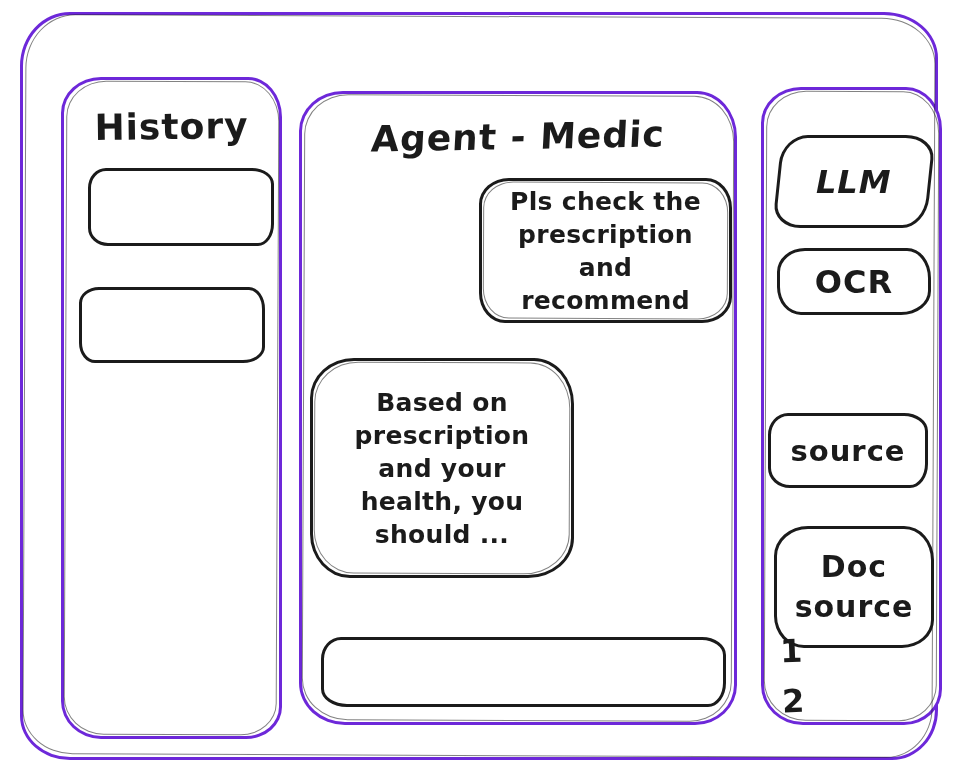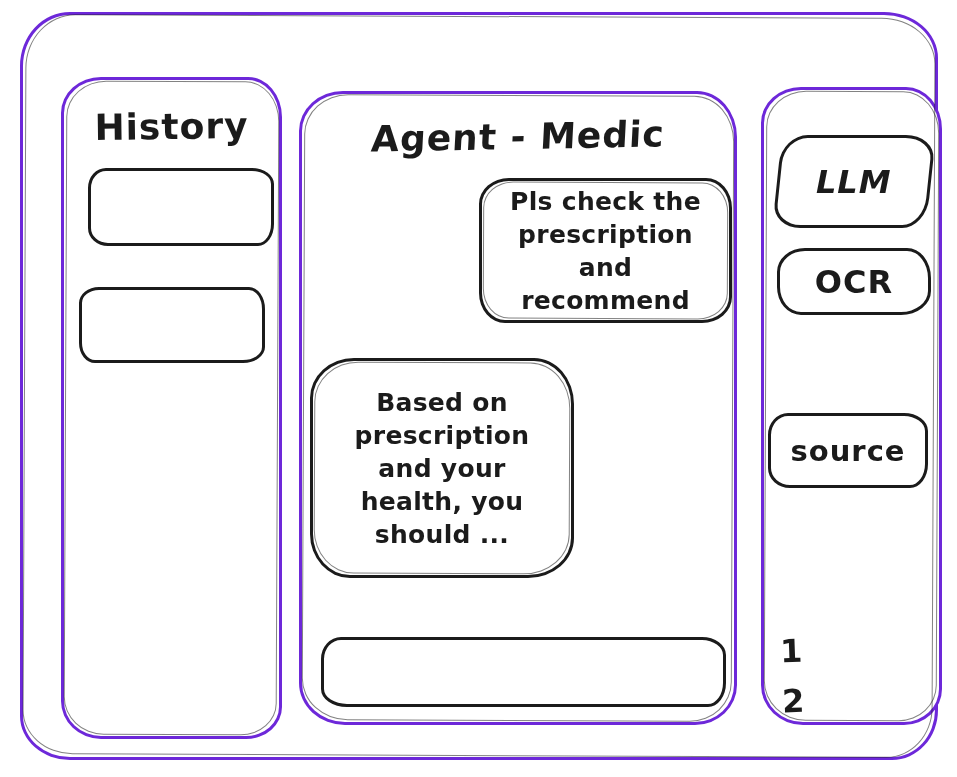--- a/index.html
+++ b/index.html
@@ -139,17 +139,21 @@
   <aside class="sk dbl panel-right">
     <button class="tool llm">
       <span>LLM</span>
     </button>
     <button class="tool ocr">
       <span>OCR</span>
     </button>
     <button class="tool params">
       <span>source</span>
     </button>
+    <button class="tool doc">
+      <span style="white-space: pre-line;">Doc
+source</span>
+    </button>
     <span class="doc-num n1">1</span>
     <span class="doc-num n2">2</span>
   </aside>
 
 </div>
 
 </body></html>

